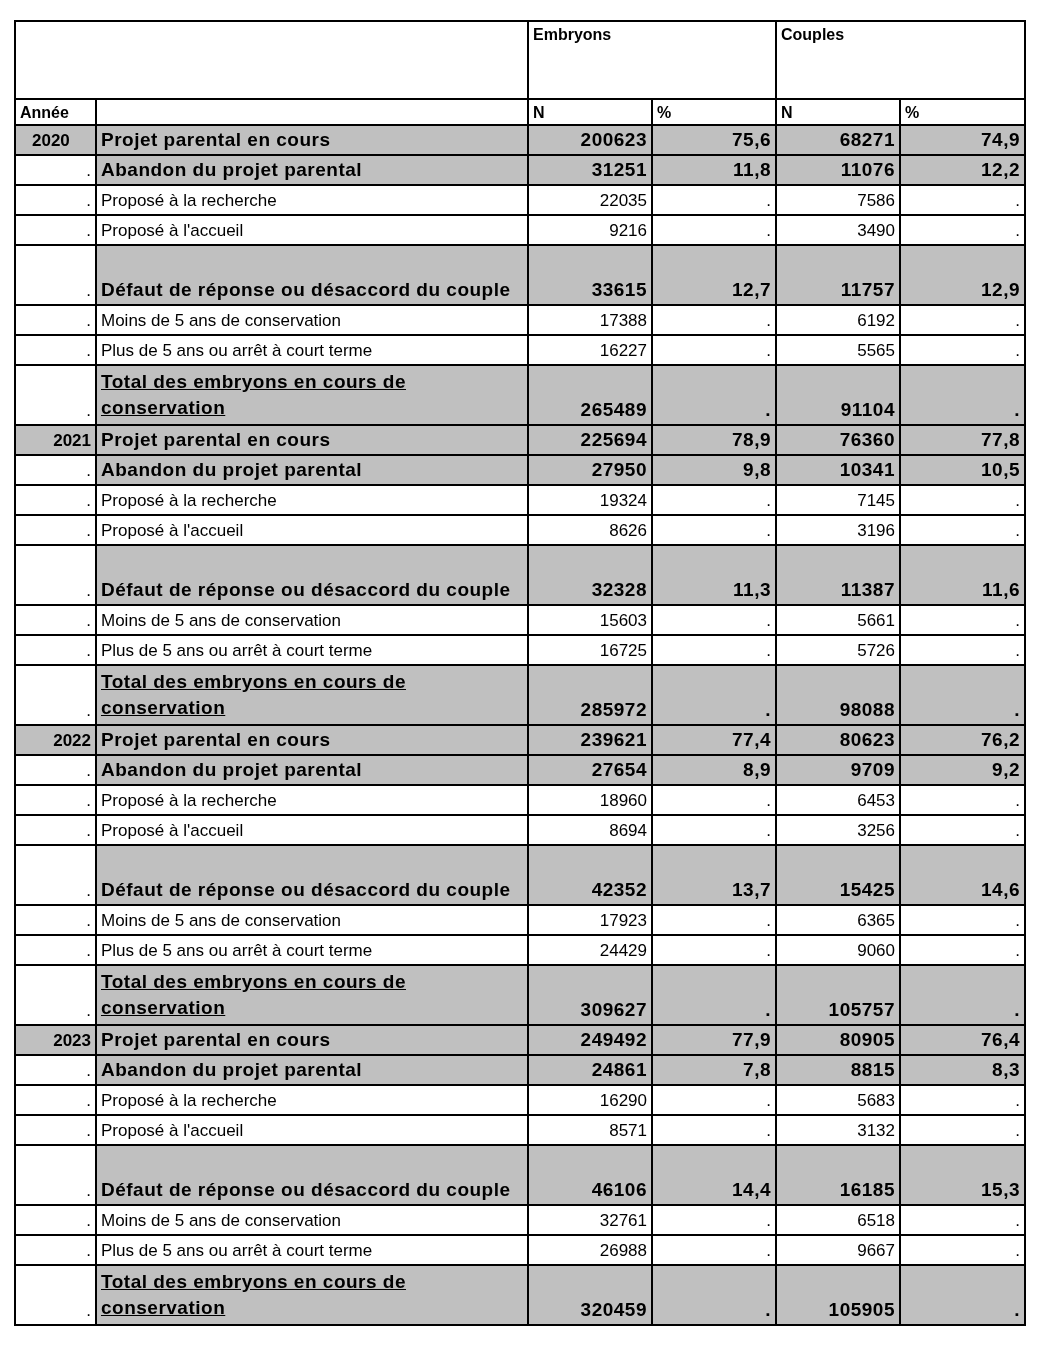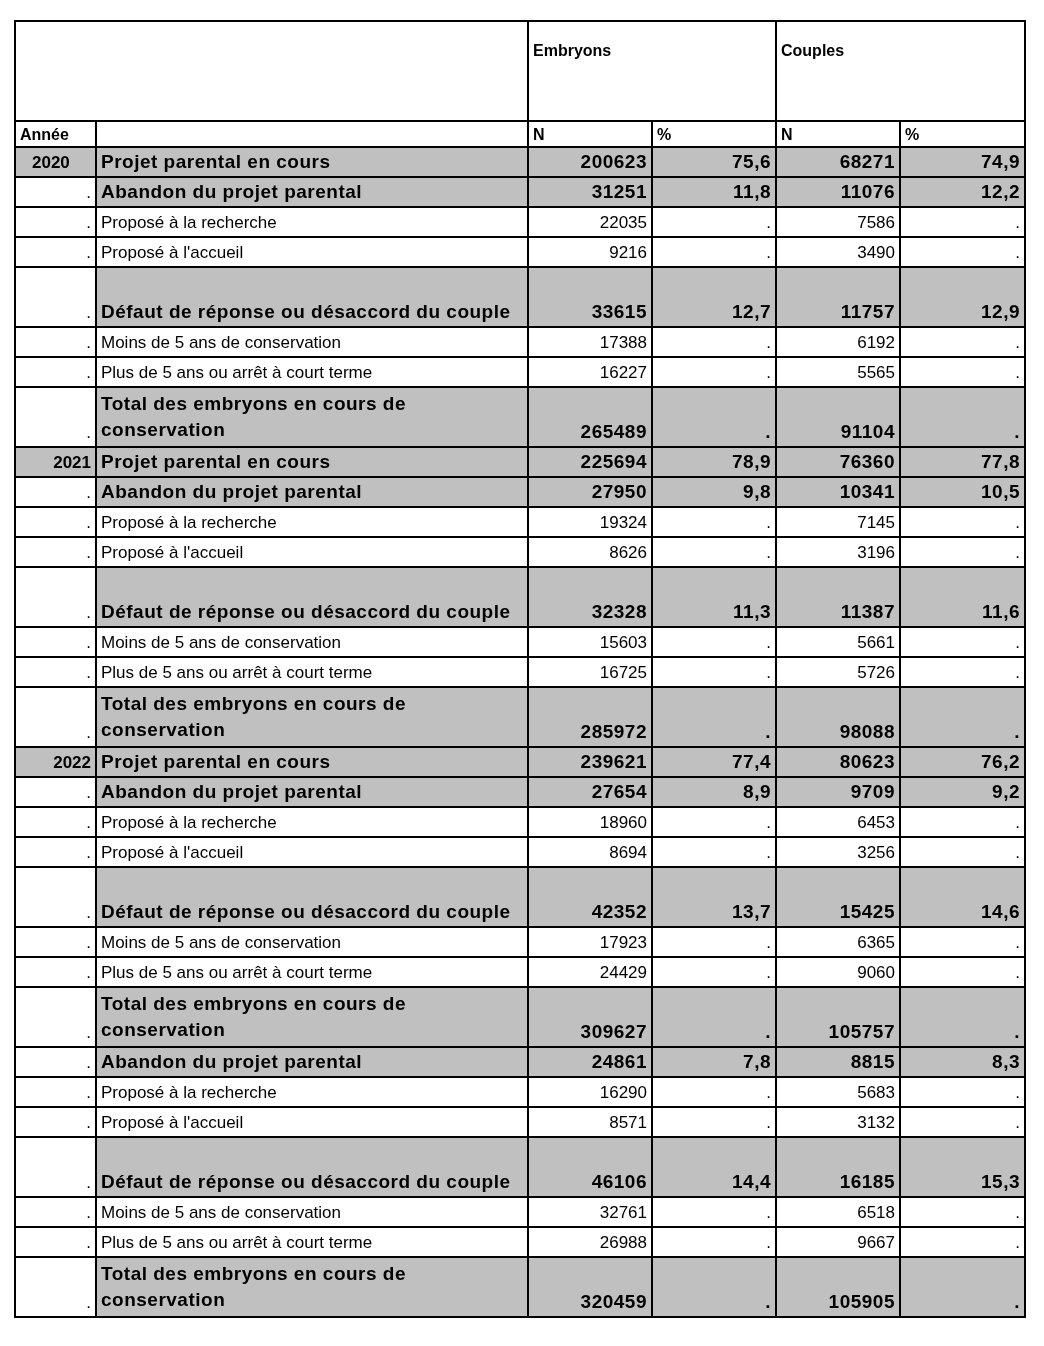--- a/index.html
+++ b/index.html
@@ -16,31 +16,31 @@
     overflow: hidden;
     white-space: nowrap;
     box-sizing: border-box;
   }
   col.c-year { width: 81px; }
   col.c-label { width: 432px; }
   col.c-en { width: 124px; }
   col.c-ep { width: 124px; }
   col.c-cn { width: 124px; }
   col.c-cp { width: 125px; }
-  tr.hdr1 td { height: 100px; vertical-align: top; font-weight: bold; font-size: 16px; padding-top: 20px; }
+  tr.hdr1 td { height: 78px; vertical-align: top; font-weight: bold; font-size: 16px; padding-top: 4px; }
   tr.hdr2 td { height: 26px; font-weight: bold; font-size: 16px; padding-bottom: 2px; }
   tr.row td { height: 30px; font-size: 17px; padding-bottom: 3px; }
   tr.row.tall td { height: 60px; }
   tr.row.bold td.lbl, tr.row.bold td.num { font-weight: bold; font-size: 19px; letter-spacing: 0.5px; }
   tr.row.shade td.lbl, tr.row.shade td.num { background: #c0c0c0; }
   td.year { text-align: right; font-size: 19px; }
   td.year.first { background: #c0c0c0; font-weight: bold; padding-left: 16px; }
   td.year.first.y2020 { text-align: left; }
   td.lbl { text-align: left; margin-top: 15px; }
-  td.lbl.wrap { white-space: normal; line-height: 26px; }
+  td.lbl.wrap { white-space: normal; line-height: 26px; text-decoration: underline; }
   td.num { text-align: right; }
 </style>
 </head>
 <body>
 
 <table class="data">
   <colgroup>
     <col class="c-year">
       <col class="c-label">
       <col class="c-en">
@@ -248,20 +248,28 @@
       </tr>
       <tr class="row bold shade tall">
         <td class="year">.</td>
         <td class="lbl wrap">Total des embryons en cours de conservation</td>
         <td class="num">309627</td>
         <td class="num">.</td>
         <td class="num">105757</td>
         <td class="num">.</td>
       </tr>
       <tr class="row bold shade">
+        <td class="year first y2023">2023</td>
+        <td class="lbl">Projet parental en cours</td>
+        <td class="num">249492</td>
+        <td class="num">77,9</td>
+        <td class="num">80905</td>
+        <td class="num">76,4</td>
+      </tr>
+      <tr class="row bold shade">
         <td class="year">.</td>
         <td class="lbl">Abandon du projet parental</td>
         <td class="num">24861</td>
         <td class="num">7,8</td>
         <td class="num">8815</td>
         <td class="num">8,3</td>
       </tr>
       <tr class="row">
         <td class="year">.</td>
         <td class="lbl">Proposé à la recherche</td>

